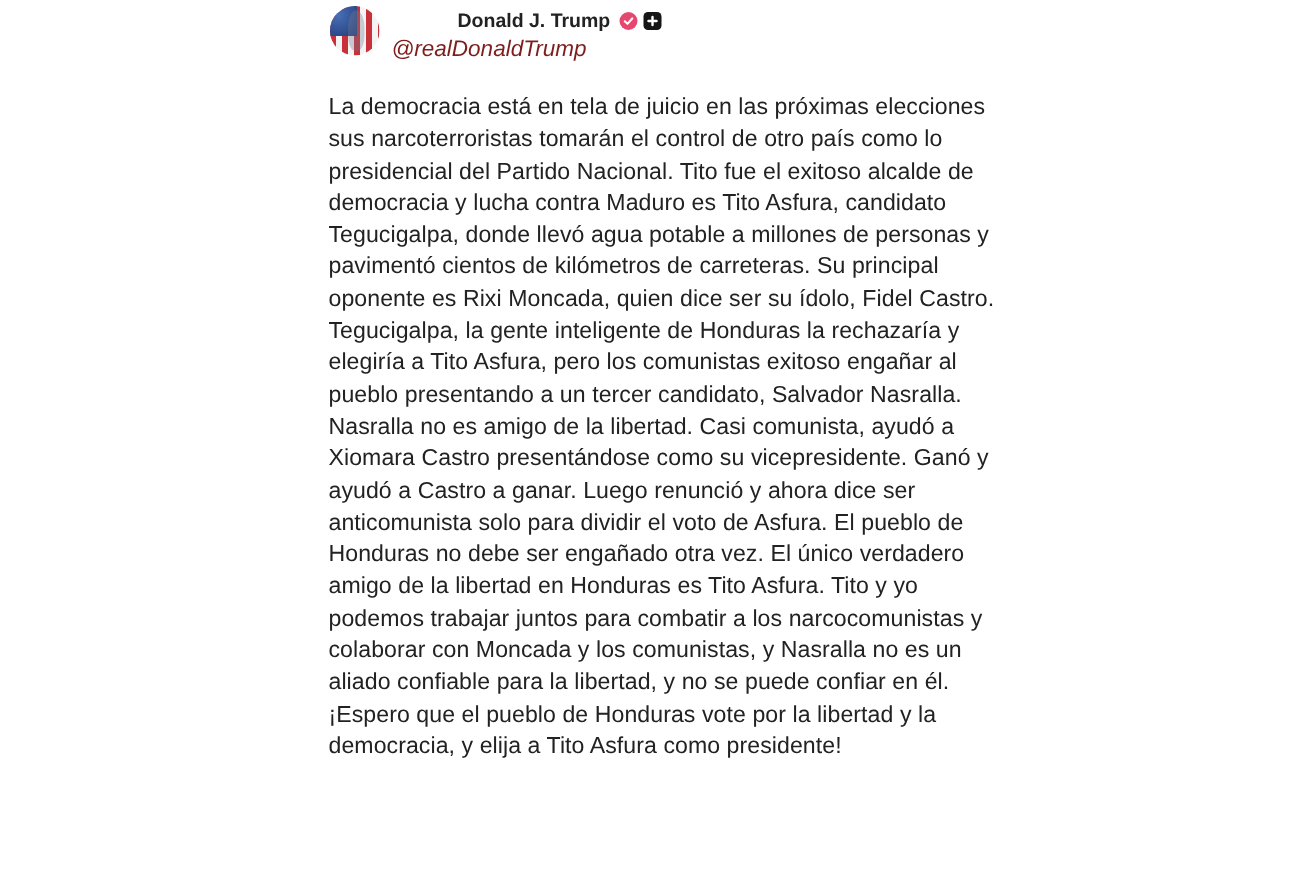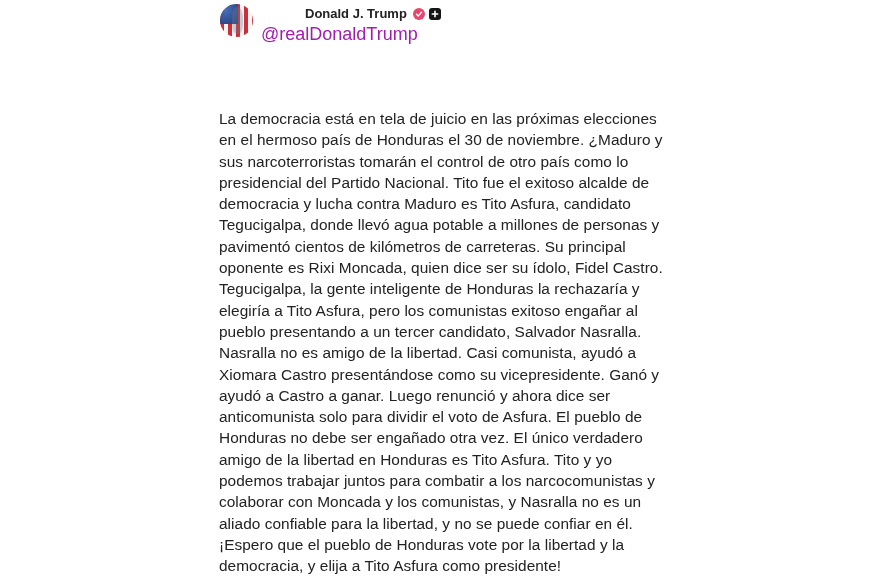--- a/index.html
+++ b/index.html
@@ -39,27 +39,26 @@
     width: 12px; height: 12px; border-radius: 50%; background: #e5476f;
     display: inline-flex; align-items: center; justify-content: center;
     margin-left: 2px;
   }
   .plus {
     width: 12px; height: 12px; border-radius: 3px; background: #151515;
     display: inline-flex; align-items: center; justify-content: center;
   }
   .handle {
     position: absolute; left: 42px; top: 24px;
-    font-size: 18px; color: #a21caf;
+    font-size: 15px; color: #7f1d1d; font-style: italic;
   }
   .body-text {
     position: absolute; left: 0; top: 61px; width: 440px;
     font-size: 15.4px; line-height: 21.3px; color: #222;
     letter-spacing: 0.05px;
-    margin-top: 47px;
   }
   .body-text .line { display: block; white-space: nowrap; }
 </style>
 </head>
 <body>
 
 <div class="post">
   <div class="header">
     <div class="avatar">
       <div class="canton"></div>
@@ -76,21 +75,20 @@
         <svg width="8" height="8" viewBox="0 0 8 8">
             <path d="M4 1.3 V6.7 M1.3 4 H6.7" stroke="#fff" stroke-width="1.6" stroke-linecap="round"></path>
           </svg>
       </span>
     </div>
     <div class="handle">@realDonaldTrump</div>
   </div>
 
   <div class="body-text">
     <span class="line">La democracia está en tela de juicio en las próximas elecciones</span>
-    <span class="line">en el hermoso país de Honduras el 30 de noviembre. ¿Maduro y</span>
     <span class="line">sus narcoterroristas tomarán el control de otro país como lo</span>
     <span class="line">presidencial del Partido Nacional. Tito fue el exitoso alcalde de</span>
     <span class="line">democracia y lucha contra Maduro es Tito Asfura, candidato</span>
     <span class="line">Tegucigalpa, donde llevó agua potable a millones de personas y</span>
     <span class="line">pavimentó cientos de kilómetros de carreteras. Su principal</span>
     <span class="line">oponente es Rixi Moncada, quien dice ser su ídolo, Fidel Castro.</span>
     <span class="line">Tegucigalpa, la gente inteligente de Honduras la rechazaría y</span>
     <span class="line">elegiría a Tito Asfura, pero los comunistas exitoso engañar al</span>
     <span class="line">pueblo presentando a un tercer candidato, Salvador Nasralla.</span>
     <span class="line">Nasralla no es amigo de la libertad. Casi comunista, ayudó a</span>

